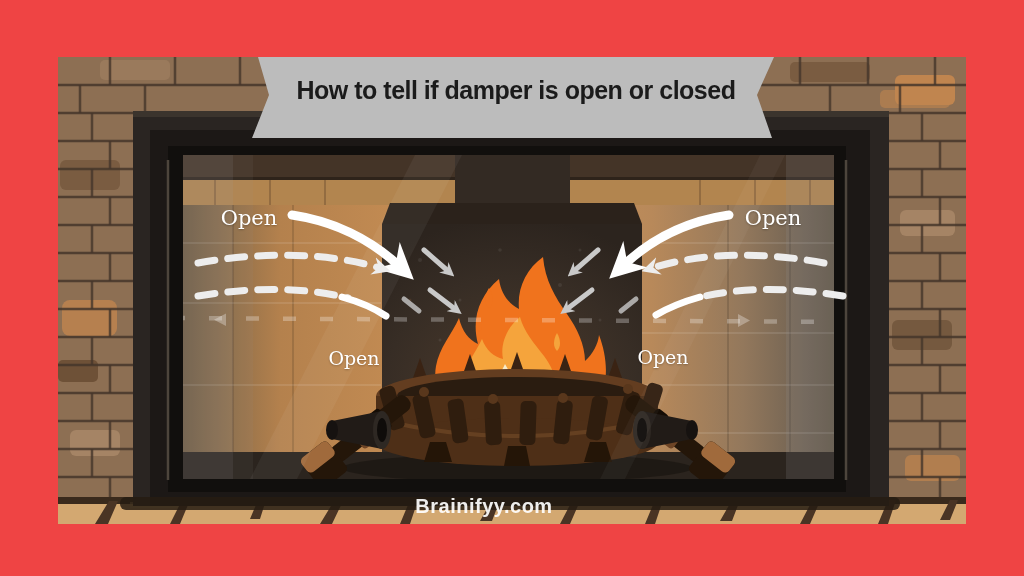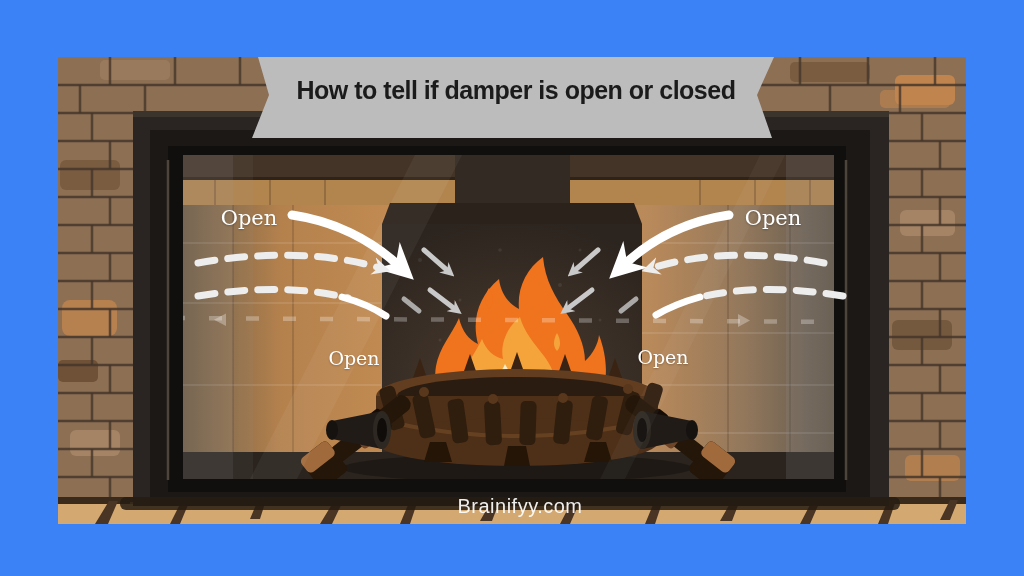--- a/index.html
+++ b/index.html
@@ -1,25 +1,25 @@
 <!DOCTYPE html>
 <html><head>
 <meta charset="utf-8">
 <style>
   html,body{margin:0;padding:0;background:#ffffff;}
-  .canvas{position:relative;width:1024px;height:576px;background:#3b82f6;overflow:hidden;
+  .canvas{position:relative;width:1024px;height:576px;background:#ef4444;overflow:hidden;
           font-family:"Liberation Sans",sans-serif;}
   .canvas svg{position:absolute;left:0;top:0;}
   .overlay-text{position:absolute;transform:translate(-50%,-50%);white-space:nowrap;}
   .banner-title{font-size:25px;font-weight:700;letter-spacing:-0.5px;color:#1b1b1b;}
   .open-label{font-family:"DejaVu Serif","Liberation Serif",serif;font-weight:400;color:#ffffff;
               text-shadow:0 1px 2px rgba(0,0,0,0.25);}
   .open-top{font-size:21px;}
   .open-bottom{font-size:19px;}
-  .watermark{font-size:20px;color:rgba(255,255,255,0.92);font-weight:400;letter-spacing:0.5px;margin-left:36px;}
+  .watermark{font-size:20px;color:rgba(255,255,255,0.92);font-weight:700;letter-spacing:0.5px;}
 </style>
 </head>
 <body>
 
 <div class="canvas">
 
 <svg width="1024" height="576" viewBox="0 0 1024 576">
   <defs>
     <clipPath id="illClip">
           <rect x="58" y="57" width="908" height="467"></rect>

